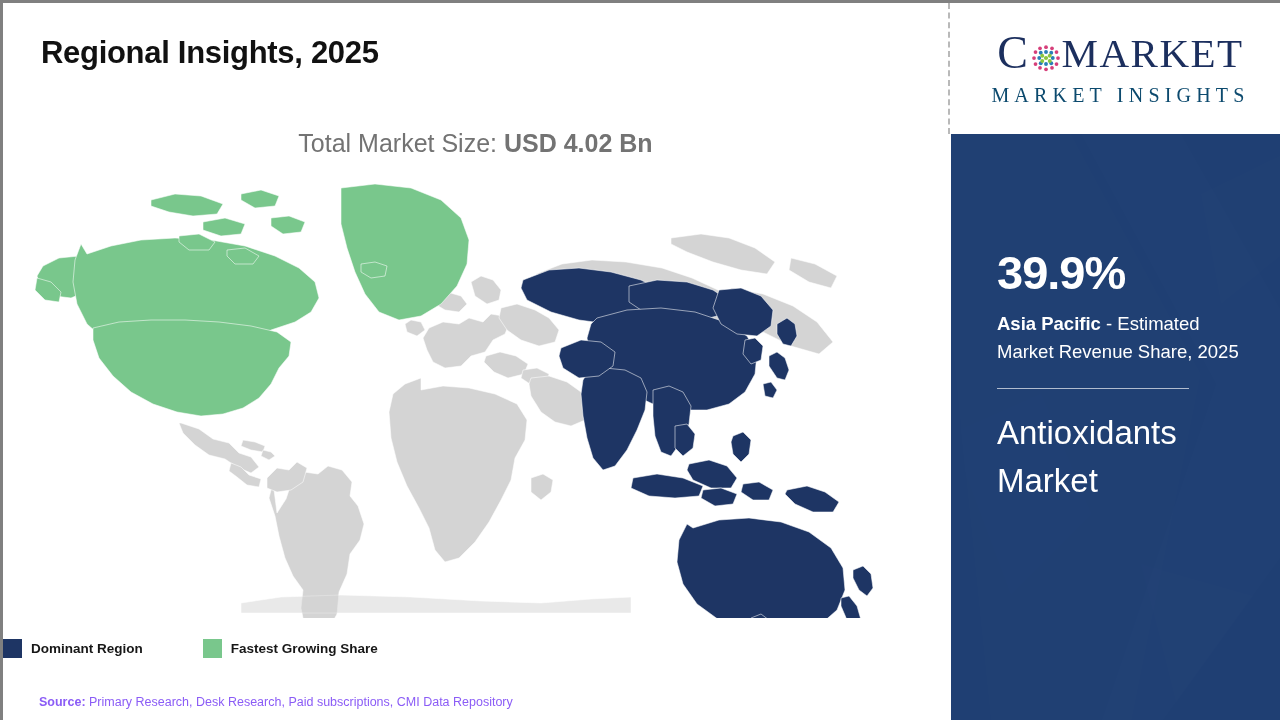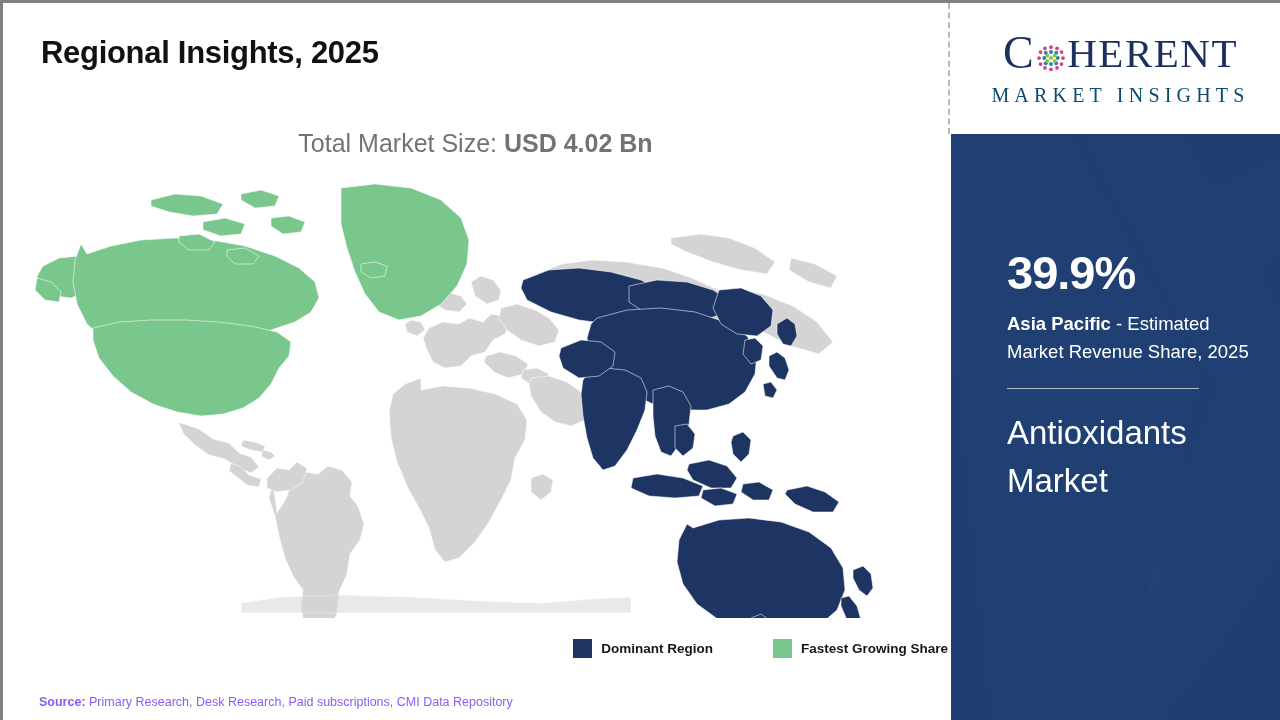--- a/index.html
+++ b/index.html
@@ -60,21 +60,21 @@
   .land-other { fill: #d4d4d4; stroke: #ffffff; stroke-width: 0.55; }
   .land-dominant { fill: #1e3564; stroke: #ffffff; stroke-width: 0.55; }
   .land-growing { fill: #79c78c; stroke: #ffffff; stroke-width: 0.55; }
 
   
   #legend {
     position: absolute;
     left: 0; top: 636px;
     width: 945px;
     display: flex;
-    justify-content: flex-end;
+    justify-content: flex-start;
     align-items: center;
     gap: 60px;
   }
   .legend-item { display: flex; align-items: center; gap: 9px; }
   .legend-swatch { width: 19px; height: 19px; display: block; }
   .sw-dominant { background: #1e3564; }
   .sw-growing { background: #79c78c; }
   .legend-label {
     font-size: 13.5px;
     font-weight: bold;
@@ -149,21 +149,21 @@
   }
   #panel-watermark {
     position: absolute;
     inset: 0;
     opacity: 0.10;
     pointer-events: none;
   }
   #panel-watermark svg { width: 100%; height: 100%; display: block; }
   #panel-content {
     position: absolute;
-    left: 56px; top: 115px;
+    left: 46px; top: 115px;
     width: 250px;
     color: #ffffff;
   }
   #stat-value {
     font-size: 47px;
     font-weight: bold;
     line-height: 1.0;
     letter-spacing: -1px;
   }
   #stat-desc {
@@ -343,21 +343,21 @@
             <circle cx="27" cy="27" r="2.6" fill="#2a7fb8"></circle>
 
             <circle cx="20" cy="20" r="2.8" fill="#8cc63f"></circle>
             <circle cx="15" cy="17" r="2.6" fill="#8cc63f"></circle>
             <circle cx="25" cy="17" r="2.6" fill="#8cc63f"></circle>
             <circle cx="15" cy="24" r="2.6" fill="#8cc63f"></circle>
             <circle cx="25" cy="24" r="2.6" fill="#8cc63f"></circle>
           </g>
         </svg>
       </span>
-      <span id="logo-rest">HERENT</span>
+      <span id="logo-rest">MARKET</span>
     </div>
     <div id="logo-sub">MARKET INSIGHTS</div>
   </div>
 
   <div id="right-panel">
     <div id="panel-watermark">
       <svg viewBox="0 0 332 589" xmlns="http://www.w3.org/2000/svg" preserveAspectRatio="none">
         <path d="M-20 0 L120 0 L250 240 L180 589 L40 589 Z" fill="#ffffff" opacity="0.05"></path>
         <path d="M130 0 L230 0 L332 180 L332 420 L210 589 L150 589 L265 250 Z" fill="#ffffff" opacity="0.06"></path>
         <path d="M250 60 L332 20 L332 120 L270 170 Z" fill="#ffffff" opacity="0.05"></path>

